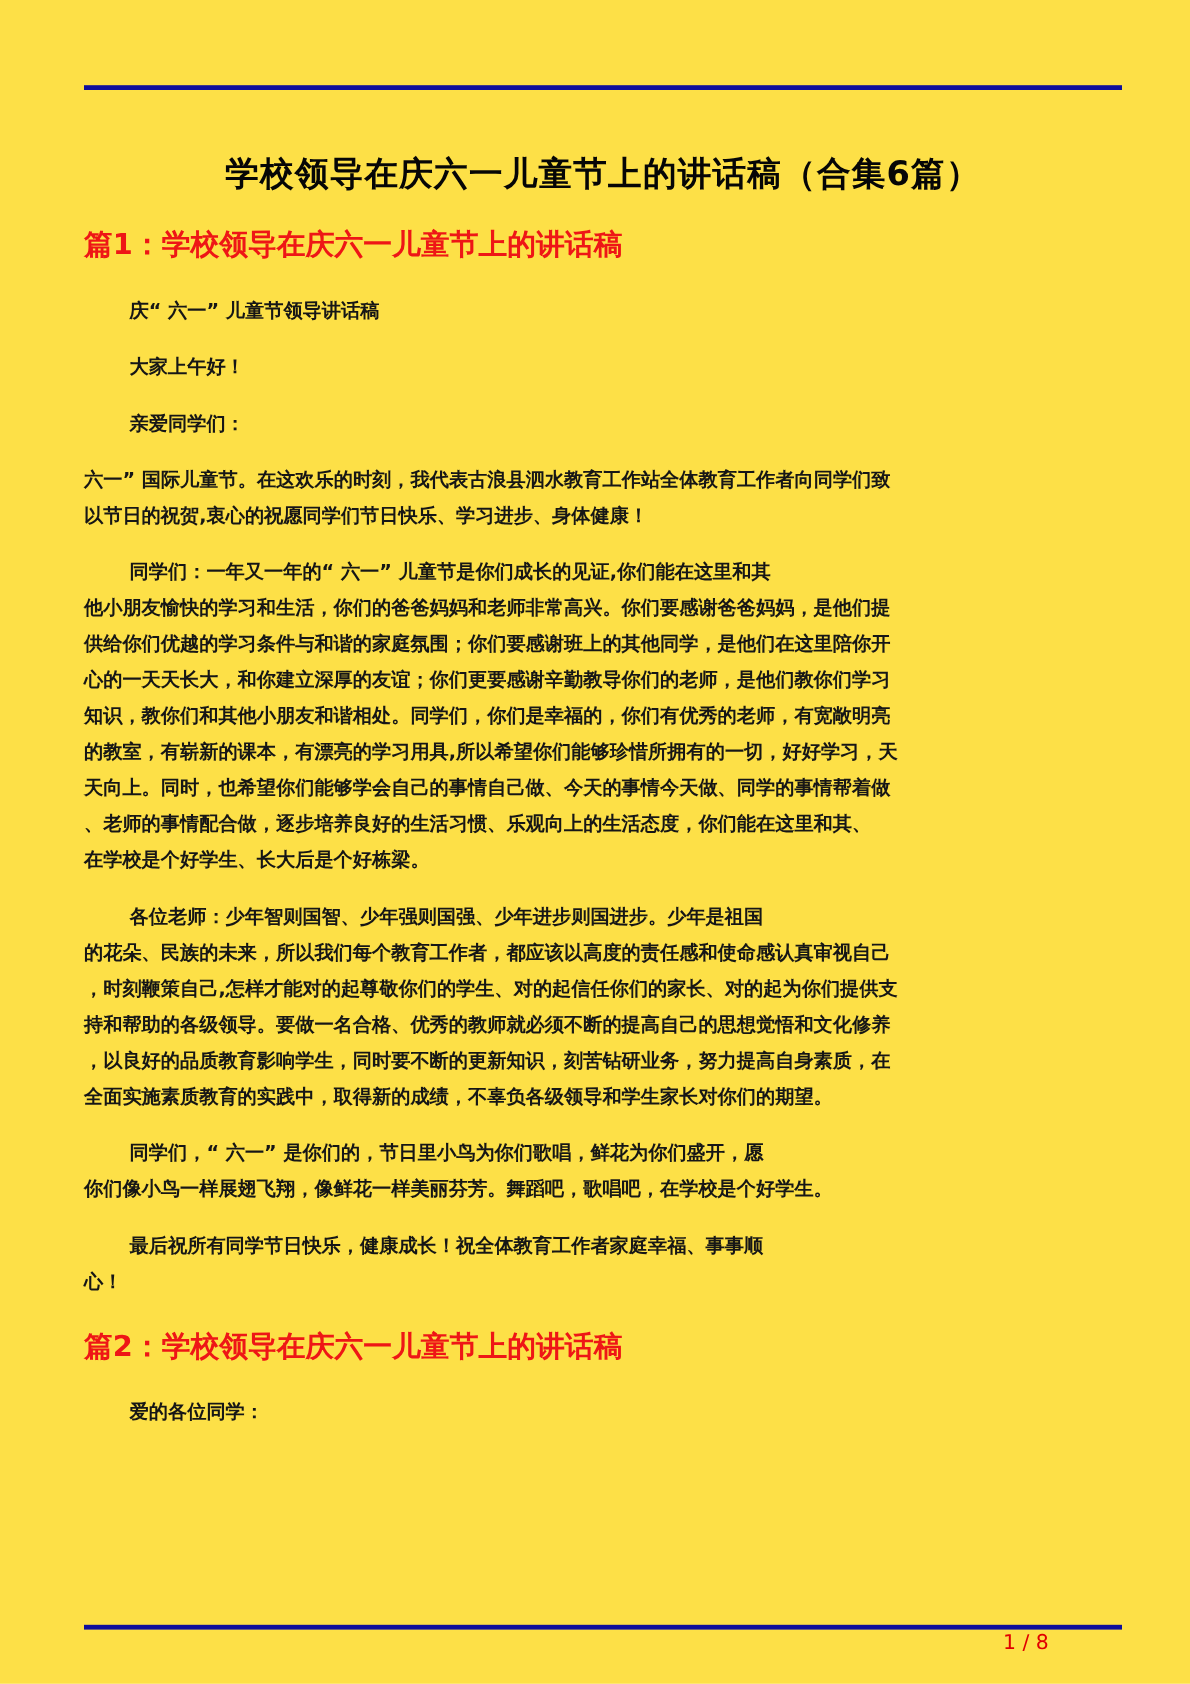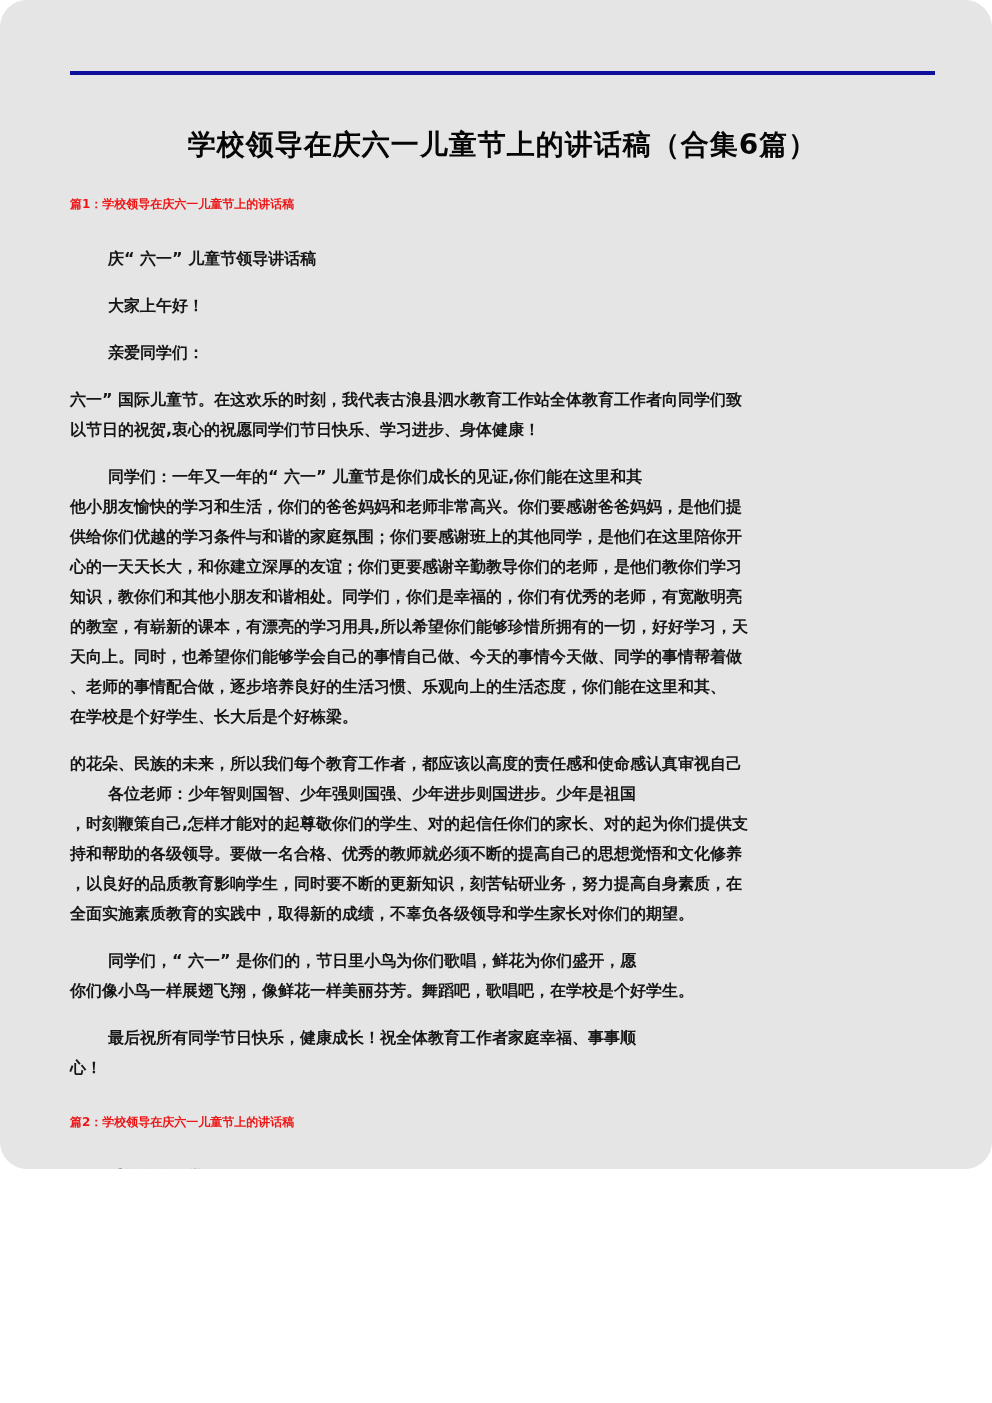--- a/index.html
+++ b/index.html
@@ -1,44 +1,43 @@
 <!DOCTYPE html>
 <html><head>
 <meta charset="utf-8">
 <style>
   html,body { margin:0; padding:0; }
   body { background:#ffffff; }
   .doc {
     position:relative;
-    width:992px; height:1169px;
-    background:#e5e5e5;
+    width:992px; height:1403px;
+    background:#fde047;
     overflow:hidden;
     font-family:"DejaVu Sans", sans-serif;
-    border-radius:27px;
   }
   .content {
     padding:0 57px 0 70px;
   }
   .top-rule {
     margin-top:71px;
     height:4px;
     background:#0f0f9b;
   }
   .title {
     margin:50px 0 0 0;
     font-size:28px;
     line-height:40px;
     font-weight:bold;
     text-align:center;
     color:#060606;
     letter-spacing:1px;
   }
   .heading {
     margin:26px 0 26px 0;
-    font-size:12px;
+    font-size:24px;
     line-height:27px;
     font-weight:bold;
     color:#ee1616;
   }
   .para { margin:0 0 17px 0; }
   .line {
     font-size:16px;
     line-height:30px;
     color:#161616;
     font-weight:bold;
@@ -85,22 +84,22 @@
           <div class="line">他小朋友愉快的学习和生活，你们的爸爸妈妈和老师非常高兴。你们要感谢爸爸妈妈，是他们提</div>
           <div class="line">供给你们优越的学习条件与和谐的家庭氛围；你们要感谢班上的其他同学，是他们在这里陪你开</div>
           <div class="line">心的一天天长大，和你建立深厚的友谊；你们更要感谢辛勤教导你们的老师，是他们教你们学习</div>
           <div class="line">知识，教你们和其他小朋友和谐相处。同学们，你们是幸福的，你们有优秀的老师，有宽敞明亮</div>
           <div class="line">的教室，有崭新的课本，有漂亮的学习用具,所以希望你们能够珍惜所拥有的一切，好好学习，天</div>
           <div class="line">天向上。同时，也希望你们能够学会自己的事情自己做、今天的事情今天做、同学的事情帮着做</div>
           <div class="line">、老师的事情配合做，逐步培养良好的生活习惯、乐观向上的生活态度，你们能在这里和其、</div>
           <div class="line">在学校是个好学生、长大后是个好栋梁。</div>
         </div>
         <div class="para">
+          <div class="line indent">各位老师：少年智则国智、少年强则国强、少年进步则国进步。少年是祖国</div>
           <div class="line">的花朵、民族的未来，所以我们每个教育工作者，都应该以高度的责任感和使命感认真审视自己</div>
-          <div class="line indent">各位老师：少年智则国智、少年强则国强、少年进步则国进步。少年是祖国</div>
           <div class="line">，时刻鞭策自己,怎样才能对的起尊敬你们的学生、对的起信任你们的家长、对的起为你们提供支</div>
           <div class="line">持和帮助的各级领导。要做一名合格、优秀的教师就必须不断的提高自己的思想觉悟和文化修养</div>
           <div class="line">，以良好的品质教育影响学生，同时要不断的更新知识，刻苦钻研业务，努力提高自身素质，在</div>
           <div class="line">全面实施素质教育的实践中，取得新的成绩，不辜负各级领导和学生家长对你们的期望。</div>
         </div>
         <div class="para">
           <div class="line indent">同学们，“ 六一” 是你们的，节日里小鸟为你们歌唱，鲜花为你们盛开，愿</div>
           <div class="line">你们像小鸟一样展翅飞翔，像鲜花一样美丽芬芳。舞蹈吧，歌唱吧，在学校是个好学生。</div>
         </div>
         <div class="para">

